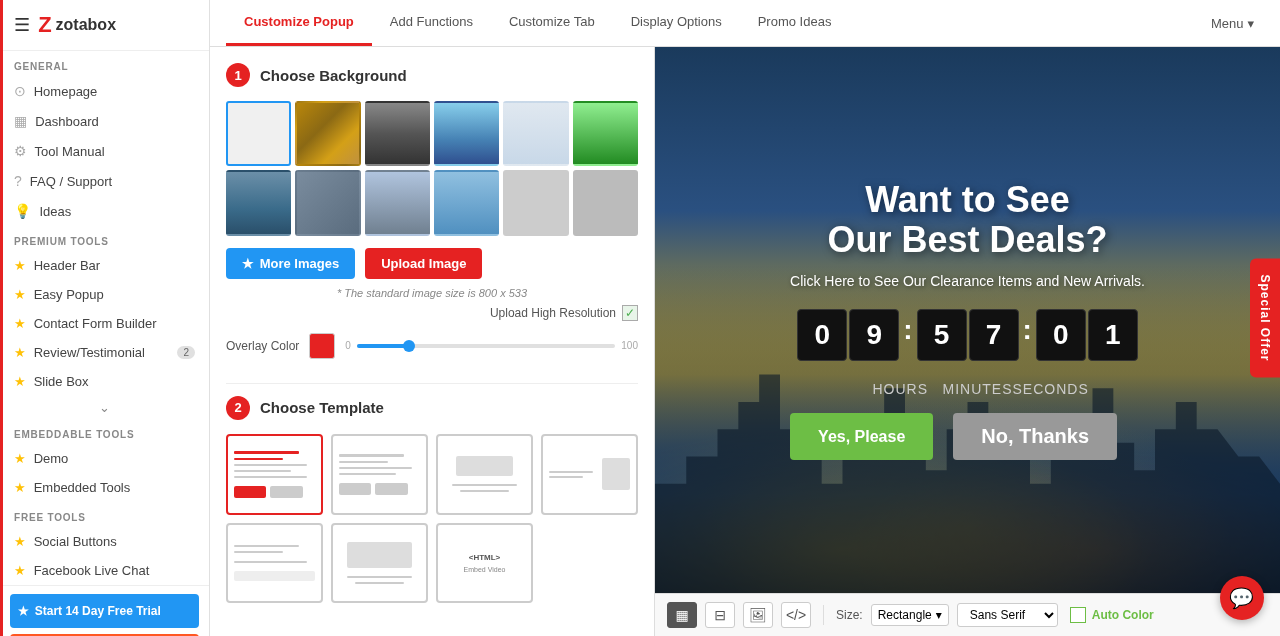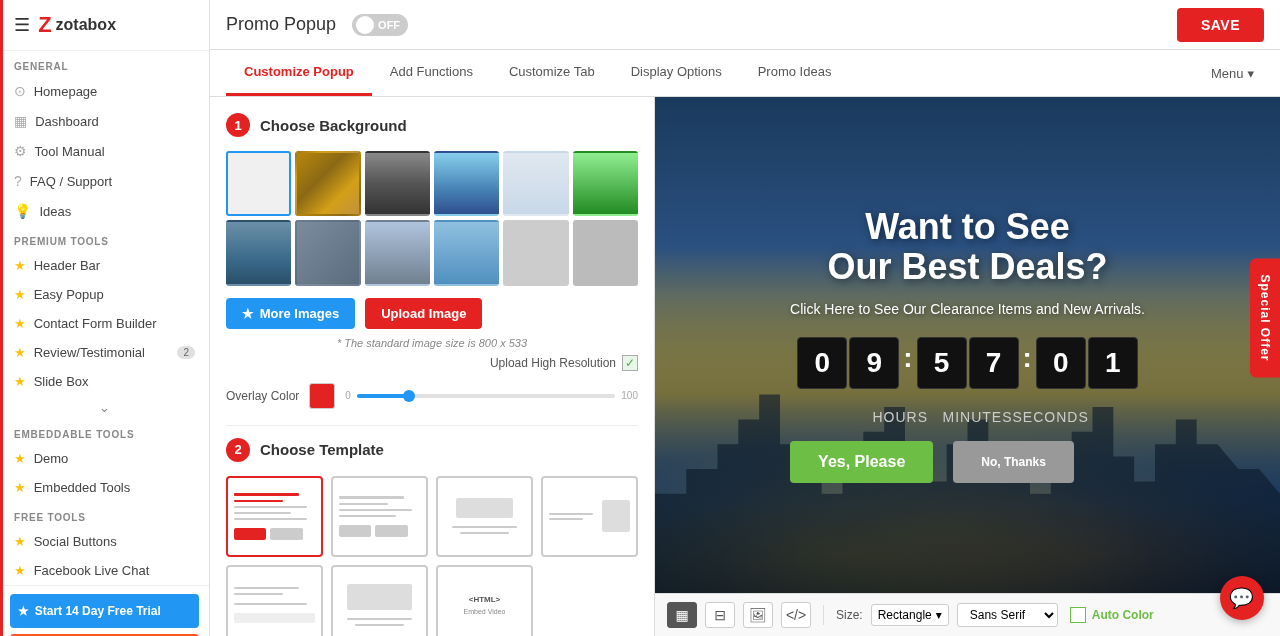--- a/index.html
+++ b/index.html
@@ -339,21 +339,21 @@
       background: #e8f5e9;
       display: flex;
       align-items: center;
       justify-content: center;
       cursor: pointer;
     }
     .overlay-color-row {
       display: flex;
       align-items: center;
       gap: 10px;
-      margin-bottom: 16px;
+      margin-bottom: 24px;
     }
     .overlay-label {
       font-size: 12px;
       color: #555;
       min-width: 50px;
     }
     .overlay-swatch {
       width: 26px;
       height: 26px;
       background: #e52222;
@@ -553,21 +553,21 @@
       font-size: 16px;
       font-weight: 600;
       cursor: pointer;
     }
     .btn-no {
       background: #999;
       color: #fff;
       border: none;
       border-radius: 4px;
       padding: 12px 28px;
-      font-size: 12px;
+      font-size: 20px;
       font-weight: 600;
       cursor: pointer;
     }
 
     
     .preview-toolbar {
       background: #f8f8f8;
       border-top: 1px solid #ddd;
       padding: 8px 12px;
       display: flex;
@@ -756,28 +756,20 @@
     </button>
     <button class="btn-pricing">
       
       
     </button>
   </div>
 </div>
 
 <div id="main">
 
-  <div id="topbar">
-    <span class="page-title">Promo Popup</span>
-    <div class="toggle-switch">
-      <div class="toggle-circle"></div>
-      <span>OFF</span>
-    </div>
-    <button class="save-btn">SAVE</button>
-  </div>
 
   <div id="tabs">
     <div class="tab active">Customize Popup</div>
     <div class="tab">Add Functions</div>
     <div class="tab">Customize Tab</div>
     <div class="tab">Display Options</div>
     <div class="tab">Promo Ideas</div>
     <div class="tab-menu">
       <span>Menu</span>
       <span>▾</span>

